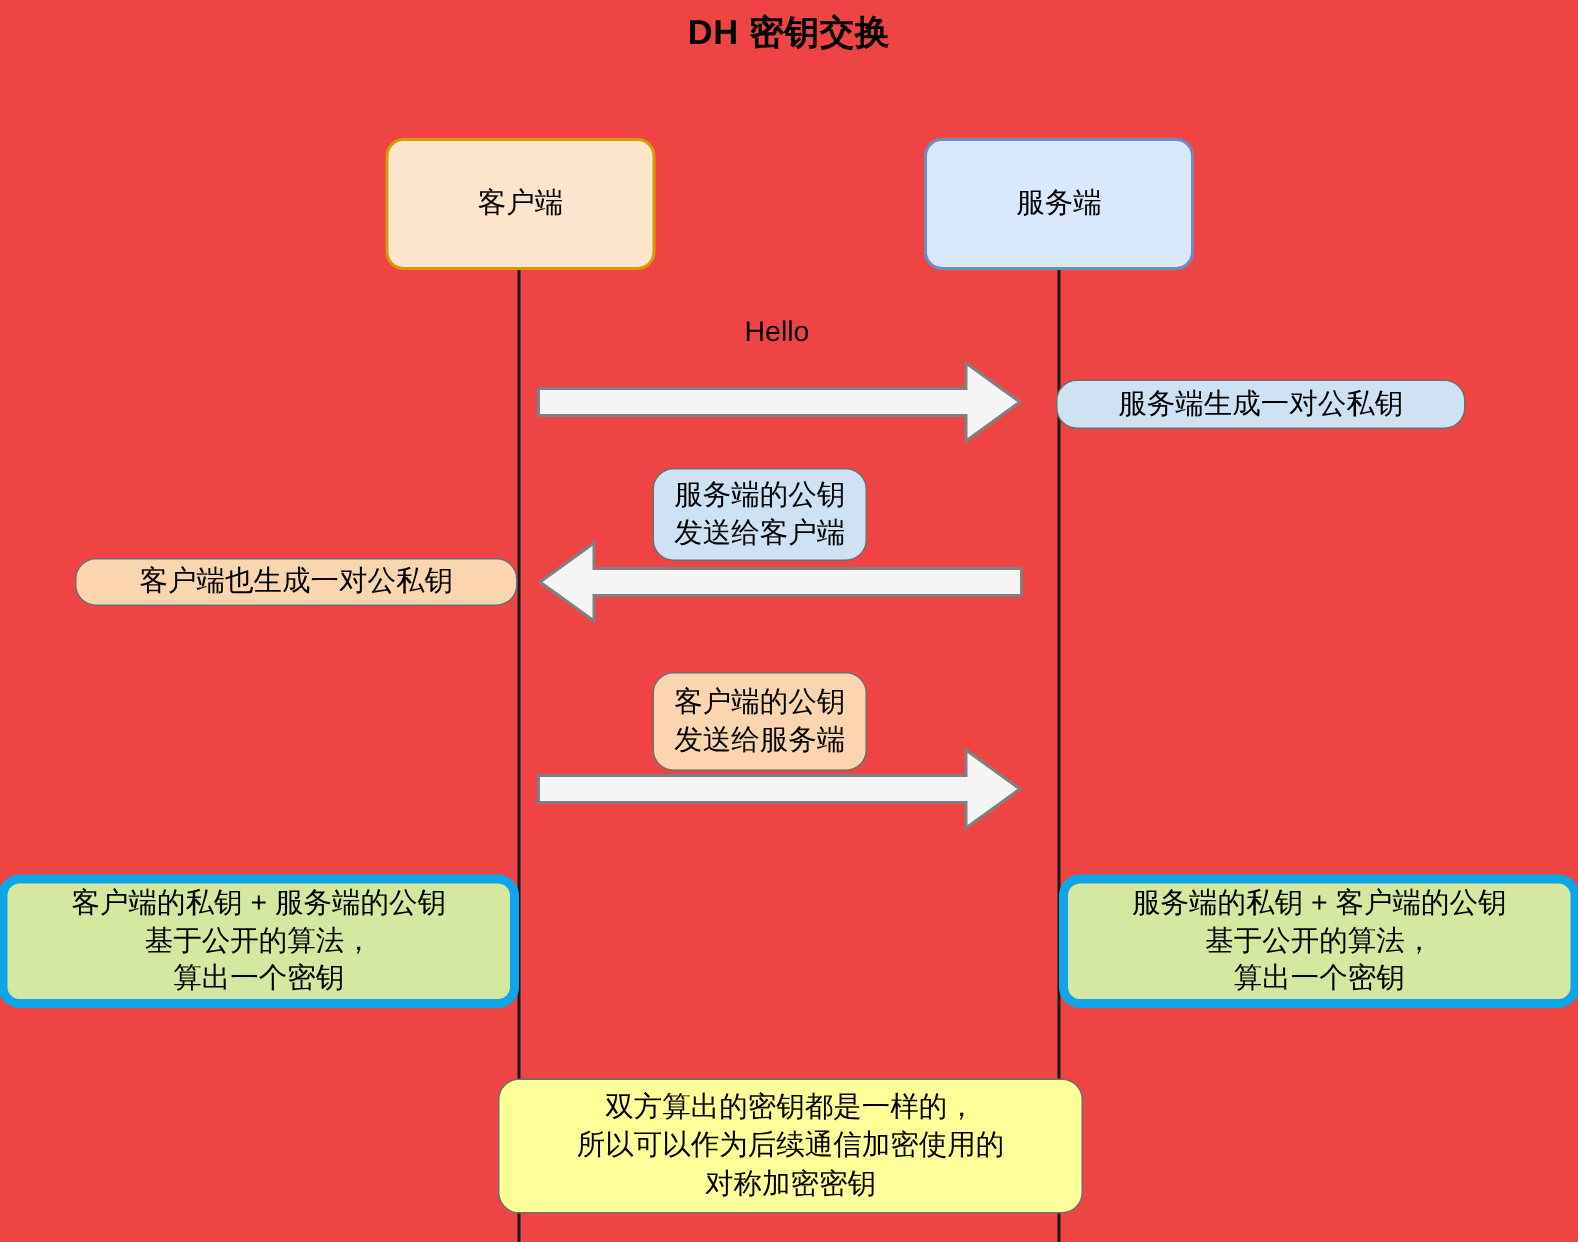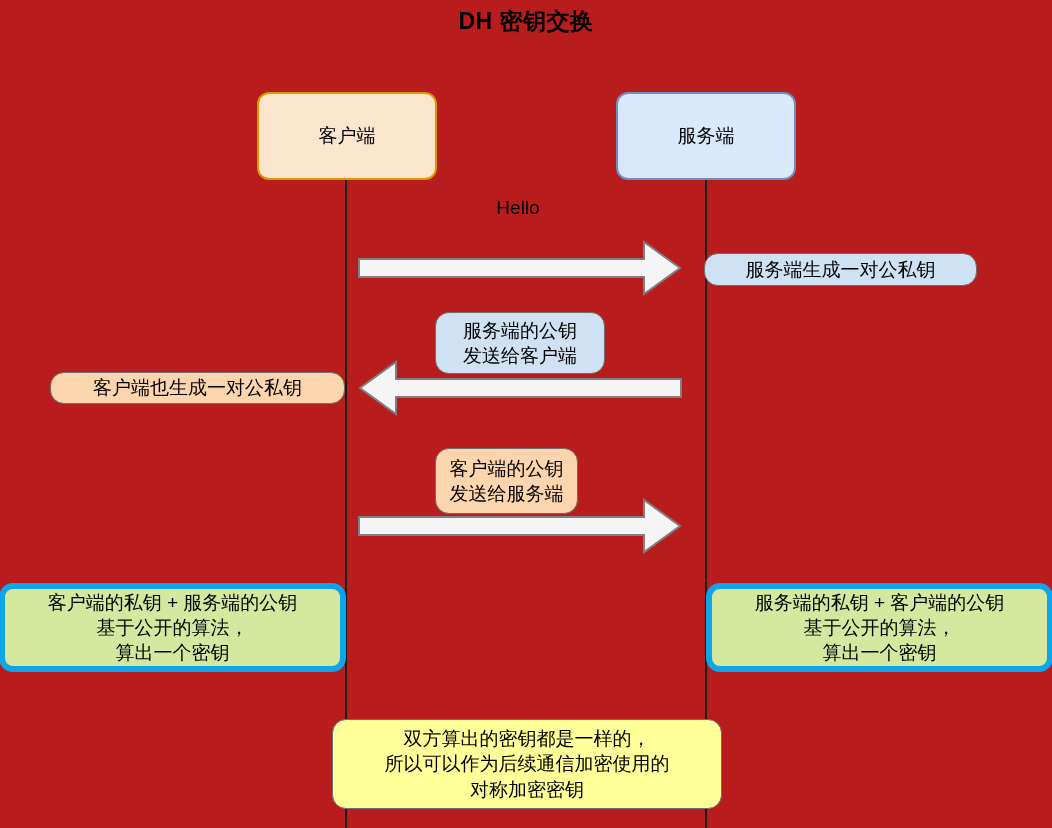--- a/index.html
+++ b/index.html
@@ -8,21 +8,21 @@
     background: #ffffff;
   }
   body {
     font-family: "Liberation Sans", "DejaVu Sans", sans-serif;
     color: #000000;
   }
   #canvas {
     position: relative;
     width: 1052px;
     height: 828px;
-    background: #b91c1c;
+    background: #ef4444;
     overflow: hidden;
   }
 
   .title {
     position: absolute;
     left: 0;
     top: 6px;
     width: 1052px;
     text-align: center;
     font-size: 23px;
@@ -119,31 +119,31 @@
   <div class="lifeline" style="left:345px; top:180px; height:648px;"></div>
   <div class="lifeline" style="left:705px; top:180px; height:648px;"></div>
 
   <div class="actor server" style="left:616px; top:92px; width:180px; height:88px;">
     <span>服务端</span>
   </div>
   <div class="actor client" style="left:257px; top:92px; width:180px; height:88px;">
     <span>客户端</span>
   </div>
 
-  <div class="plain-label" style="left:448px; top:197px; width:140px;">Hello</div>
+  <div class="plain-label" style="left:448px; top:211px; width:140px;">Hello</div>
 
   <div class="block-arrow" style="left:358px; top:240px; width:324px; height:56px;">
     <svg width="324" height="56" viewBox="0 0 324 56">
       <path d="M1,19 L286,19 L286,2 L322,28 L286,54 L286,37 L1,37 Z" fill="#f5f5f5" stroke="#808080" stroke-width="2" stroke-linejoin="miter"></path>
     </svg>
   </div>
 
   <div class="note blue" style="left:704px; top:253px; width:273px; height:33px;">服务端生成一对公私钥</div>
 
-  <div class="note blue" style="left:435px; top:312px; width:170px; height:62px;">服务端的公钥
+  <div class="note blue" style="left:435px; top:312px; width:143px; height:62px;">服务端的公钥
 发送给客户端</div>
 
   <div class="block-arrow" style="left:358px; top:360px; width:324px; height:56px;">
     <svg width="324" height="56" viewBox="0 0 324 56">
       <path d="M323,19 L38,19 L38,2 L2,28 L38,54 L38,37 L323,37 Z" fill="#f5f5f5" stroke="#808080" stroke-width="2" stroke-linejoin="miter"></path>
     </svg>
   </div>
 
   <div class="note orange" style="left:50px; top:372px; width:295px; height:32px;text-align:center;">客户端也生成一对公私钥</div>
 

